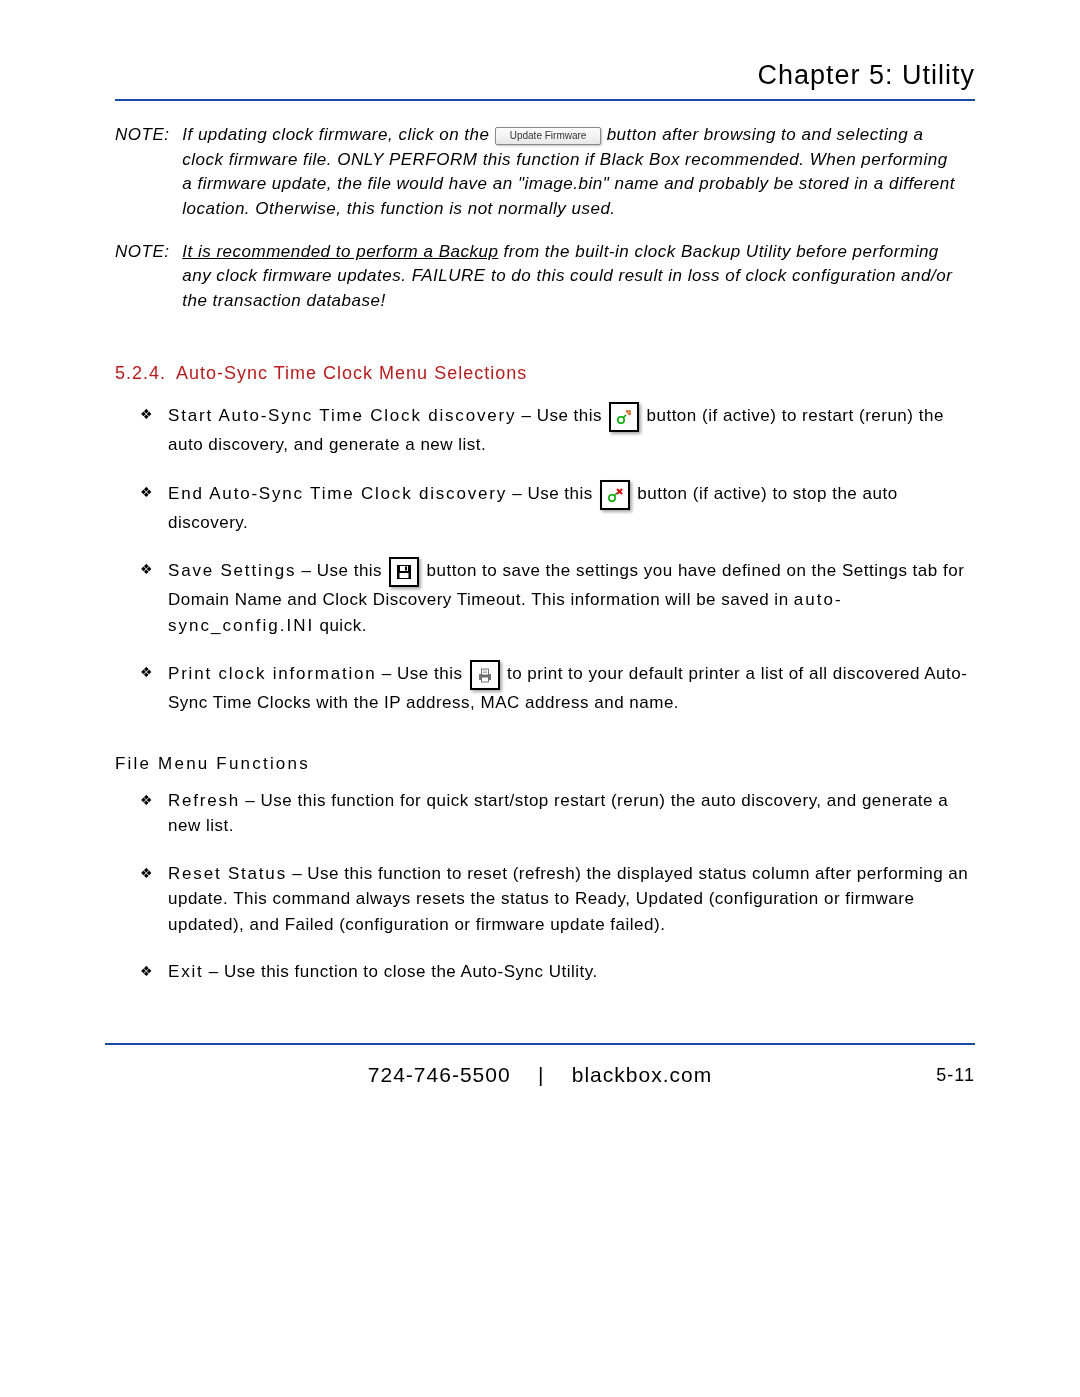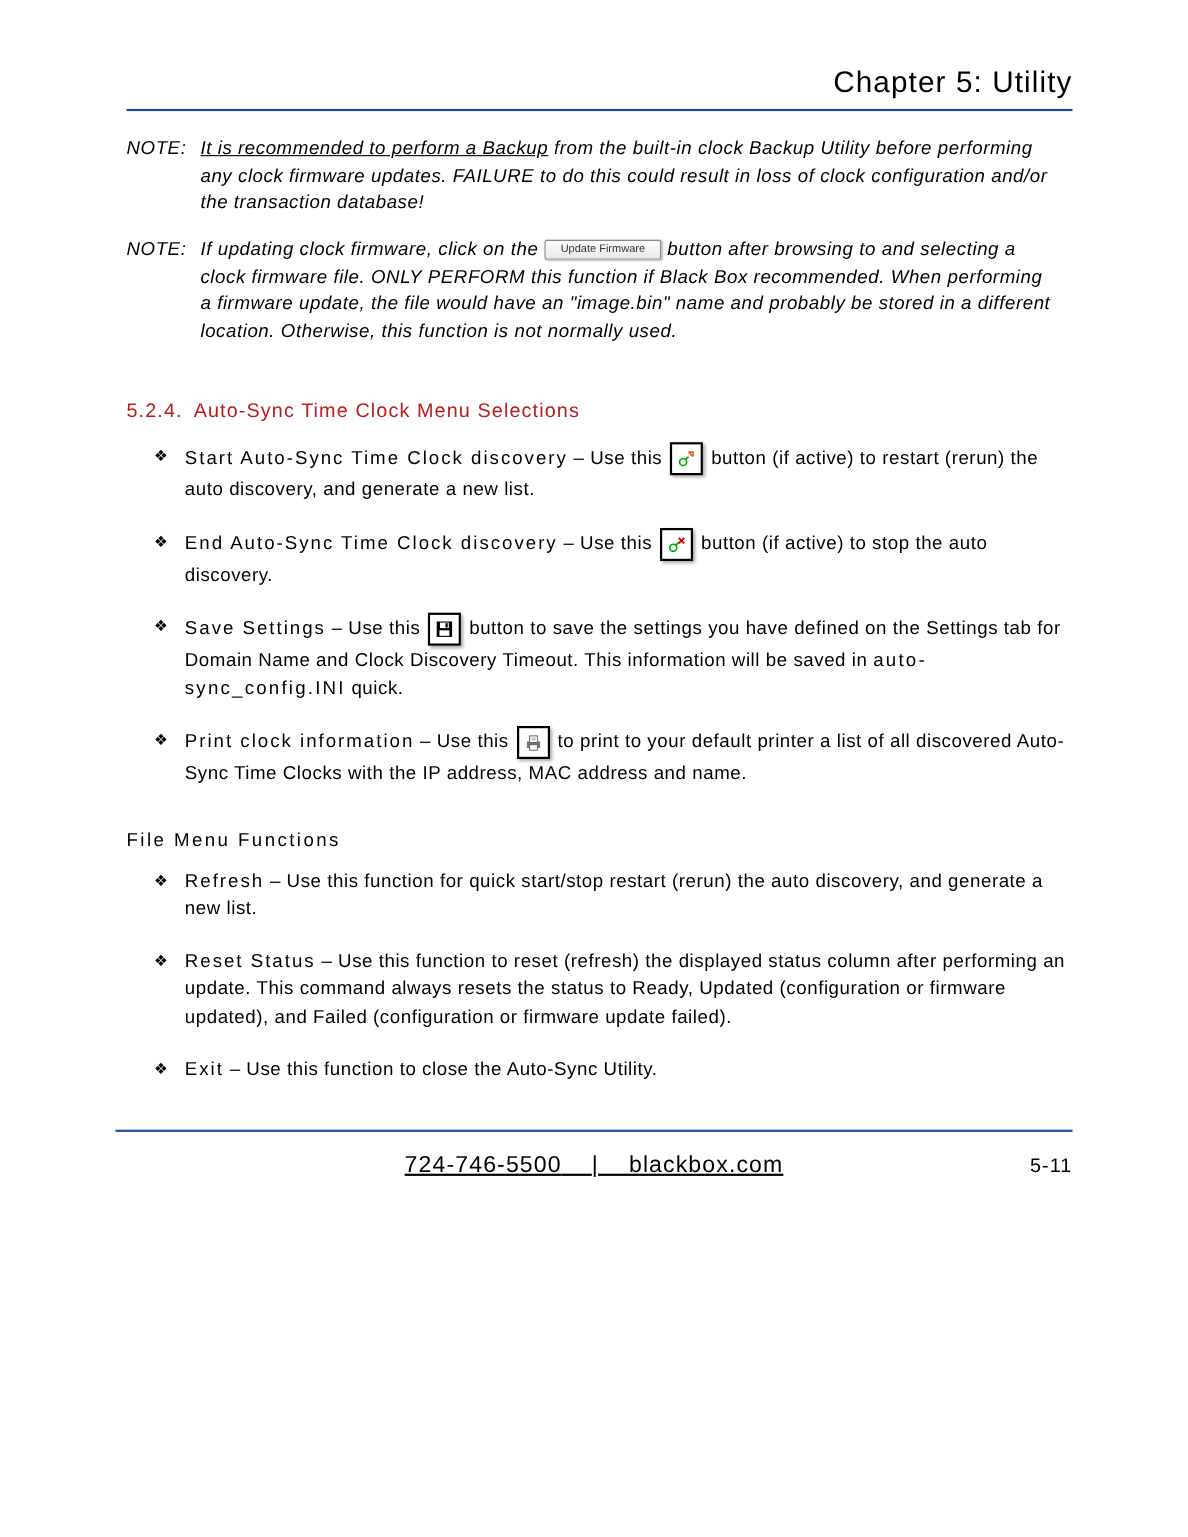--- a/index.html
+++ b/index.html
@@ -114,22 +114,21 @@
     border: 2px solid #000;
     background: #fff;
     box-shadow: 2px 2px 3px rgba(0,0,0,0.35);
     margin: 0 2px;
   }
   .icon-box svg { display: block; }
   .footer {
     position: absolute;
     left: 105px;
     right: 105px;
-    bottom: 68px;
-    text-decoration: underline;
+    bottom: 52px;
   }
   .footer .rule {
     margin-bottom: 18px;
   }
   .footer-line {
     text-align: center;
     font-size: 21px;
     letter-spacing: 1px;
     position: relative;
   }
@@ -141,34 +140,34 @@
     letter-spacing: 1px;
   }
 </style>
 </head>
 <body>
 
 <div class="page">
 
   <div class="chapter-title">Chapter 5: Utility</div>
   <hr class="rule">
-
-  <div class="note">
-    <span class="note-label">NOTE:</span>
-    <span class="note-body">
-      <span class="underline">It is recommended to perform a Backup</span><span> from the built-in clock Backup Utility before performing any clock firmware updates. FAILURE to do this could result in loss of clock configuration and/or the transaction database!</span>
-    </span>
-  </div>
 
   <div class="note">
     <span class="note-label">NOTE:</span>
     <span class="note-body">
       <span>If updating clock firmware, click on the </span>
       <span class="btn-inline">Update Firmware</span>
       <span> button after browsing to and selecting a clock firmware file. ONLY PERFORM this function if Black Box recommended. When performing a firmware update, the file would have an "image.bin" name and probably be stored in a different location. Otherwise, this function is not normally used.</span>
+    </span>
+  </div>
+
+  <div class="note">
+    <span class="note-label">NOTE:</span>
+    <span class="note-body">
+      <span class="underline">It is recommended to perform a Backup</span><span> from the built-in clock Backup Utility before performing any clock firmware updates. FAILURE to do this could result in loss of clock configuration and/or the transaction database!</span>
     </span>
   </div>
 
   <div class="section-heading">
     <span class="sec-num">5.2.4.</span><span>Auto-Sync Time Clock Menu Selections</span>
   </div>
 
 
 
   <ul class="bullets">

